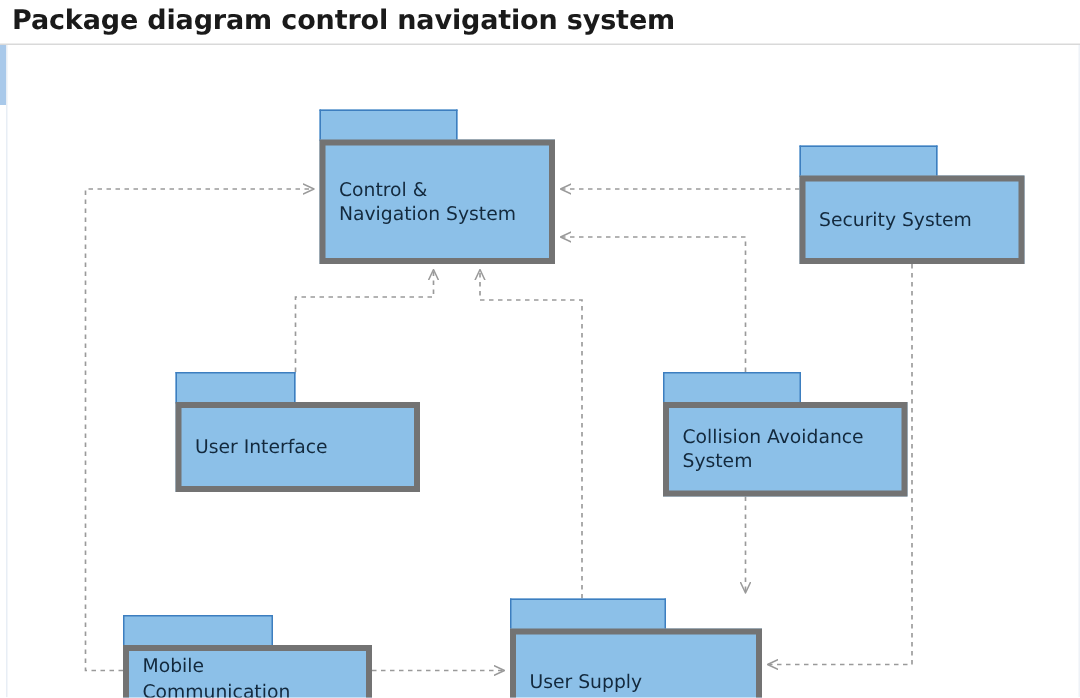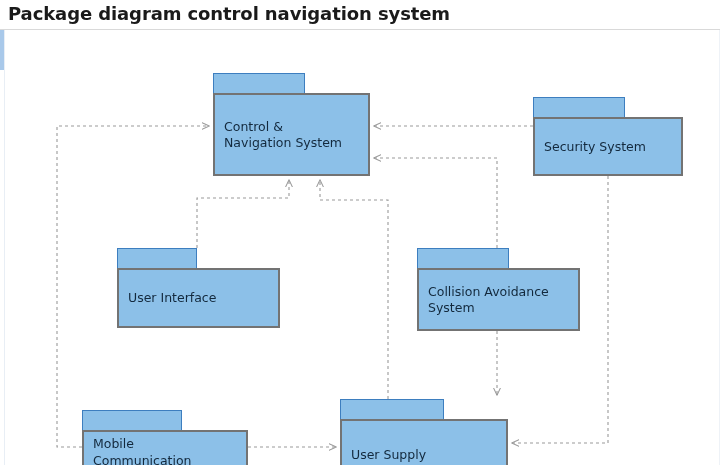--- a/index.html
+++ b/index.html
@@ -103,21 +103,21 @@
     box-sizing: border-box;
     background: #8cc0e8;
     border: 1px solid #3d7ebf;
     border-bottom: none;
   }
   .pkg-body {
     position: absolute;
     left: 0;
     box-sizing: border-box;
     background: #8cc0e8;
-    border: 2px solid #737373;
+    border: 4px solid #737373;
   }
   .pkg-label {
     position: absolute;
     left: 9px;
     right: 6px;
     color: #13293d;
     font-size: 12.5px;
     line-height: 16.5px;
     white-space: pre-line;
   }
@@ -171,21 +171,21 @@
         <div class="pkg-body" style="top: 20px; width: 150px; height: 59px;">
           <div class="pkg-label mid">Security System</div>
         </div>
       </div>
       <div class="pkg" style="left: 117px; top: 248px; width: 163px; height: 80px;">
         <div class="pkg-tab" style="width: 80px; height: 21px;"></div>
         <div class="pkg-body" style="top: 20px; width: 163px; height: 60px;">
           <div class="pkg-label mid">User Interface</div>
         </div>
       </div>
-      <div class="pkg" style="left: 417px; top: 248px; width: 163px; height: 83px; padding-left: 48px;">
+      <div class="pkg" style="left: 442px; top: 248px; width: 163px; height: 83px; padding-left: 48px;">
         <div class="pkg-tab" style="width: 92px; height: 21px;"></div>
         <div class="pkg-body" style="top: 20px; width: 163px; height: 63px;">
           <div class="pkg-label mid">Collision Avoidance
 System</div>
         </div>
       </div>
       <div class="pkg" style="left: 82px; top: 410px; width: 166px; height: 82px;">
         <div class="pkg-tab" style="width: 100px; height: 21px;"></div>
         <div class="pkg-body" style="top: 20px; width: 166px; height: 62px;">
           <div class="pkg-label mid">Mobile

